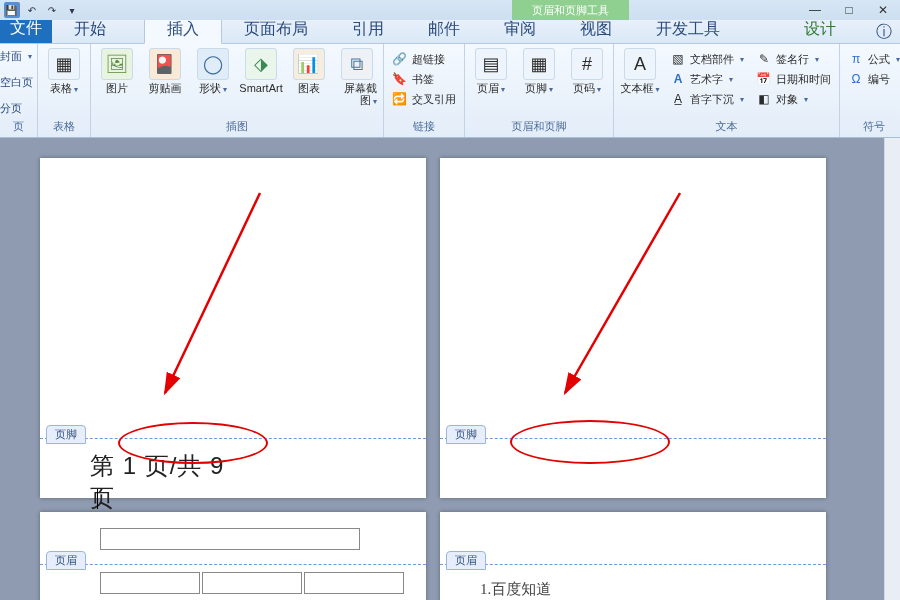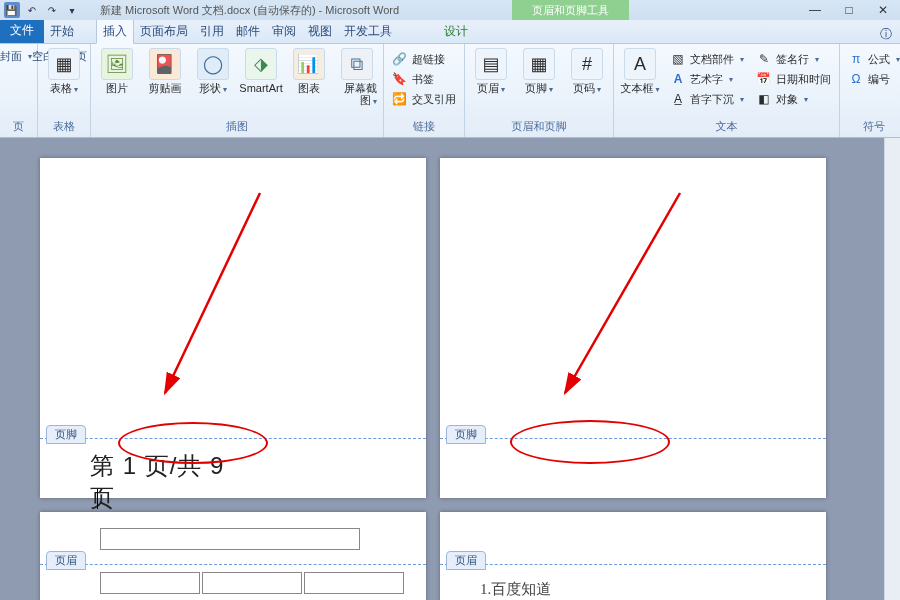--- a/index.html
+++ b/index.html
@@ -9,22 +9,22 @@
 .titlebar { height:20px; background:linear-gradient(#d7e6f5,#cddff0); display:flex; align-items:center; font-size:11px; color:#333; position:relative; }
 .titlebar .qat { display:flex; align-items:center; gap:4px; padding-left:4px; }
 .titlebar .qat .qat-btn { width:16px; height:16px; display:flex; align-items:center; justify-content:center; background:#5a8ed0; border-radius:2px; color:#fff; font-size:10px; }
 .titlebar .qat .qat-btn.undo, .titlebar .qat .qat-btn.redo { background:transparent; color:#335; }
 .titlebar .title { margin-left:20px; color:#555; }
 .titlebar .wincontrols { position:absolute; right:0; top:0; display:flex; }
 .titlebar .wincontrols div { width:34px; height:20px; display:flex; align-items:center; justify-content:center; color:#333; font-size:12px; }
 .ctx-tab { position:absolute; left:512px; top:0; height:20px; background:#8fcf8f; color:#fff; font-size:11px; padding:0 20px; display:flex; align-items:center; }
 
 
-.tabs { height:24px; background:linear-gradient(#e8f0fa,#dae8f7); display:flex; align-items:flex-end; font-size:12px; border-bottom:1px solid #b6c8de; }
-.tabs .tab { padding:4px 6px 3px; color:#2a4b7c; cursor:default; }
+.tabs { height:24px; background:linear-gradient(#e8f0fa,#dae8f7); display:flex; align-items:flex-end; font-size:16px; border-bottom:1px solid #b6c8de; }
+.tabs .tab { padding:4px 22px 3px; color:#2a4b7c; cursor:default; }
 .tabs .tab.file { background:#1f6fbf; color:#fff; border-radius:3px 3px 0 0; padding:4px 10px; margin-left:0; }
 .tabs .tab.active { background:#f4f9ff; border:1px solid #b6c8de; border-bottom:1px solid #f4f9ff; border-radius:3px 3px 0 0; margin-bottom:-1px;margin-left:16px; }
 .tabs .tab.ctx { color:#2f7a2f; margin-left:40px; }
 .tabs .help { margin-left:auto; padding-right:8px; color:#2a4b7c; }
 
 
 .ribbon { height:94px; background:linear-gradient(#f4f9ff,#e3edf8); border-bottom:1px solid #a9bfd6; display:flex; font-size:11px; color:#2b2b2b; }
 .group { border-right:1px solid #c2d3e6; display:flex; flex-direction:column; }
 .group .buttons { flex:1; display:flex; align-items:flex-start; padding:4px 6px; gap:8px; }
 .group .label { text-align:center; font-size:11px; color:#4a6b99; padding:2px 0 3px; }
@@ -34,21 +34,21 @@
 .g-pic .glyph{background:#e8f3e0;color:#5a8a3a;}
 .g-clip .glyph{background:#f9e9d6;color:#b07030;}
 .g-shape .glyph{background:#e0ecf7;color:#3a6ca0;}
 .g-smart .glyph{background:#eaf5ec;color:#3a8a50;}
 .g-chart .glyph{background:#f5eddf;color:#b0762a;}
 .g-scr .glyph{background:#eef2f6;color:#4a7aa0;}
 .smallstack { display:flex; flex-direction:column; gap:2px; padding-top:2px; }
 .smallbtn { display:flex; align-items:center; gap:4px; font-size:11px; padding:1px 2px; white-space:nowrap; }
 .smallbtn .sg { width:16px; height:16px; display:inline-flex; align-items:center; justify-content:center; font-size:12px; }
 .tri { font-size:8px; color:#4a6b99; margin-left:2px; }
-.leftgroup .buttons { flex-direction:row; gap:0; padding:4px 4px 0 0; }
+.leftgroup .buttons { flex-direction:column; gap:0; padding:4px 4px 0 0;justify-content:space-between; }
 .leftgroup .smallbtn { font-size:11px; color:#2a4b7c; padding:1px 0; }
 
 
 .docarea { position:absolute; top:138px; left:0; right:0; bottom:0; background:#8f9bb0; overflow:hidden; }
 .page { position:absolute; background:#fff; box-shadow:0 0 4px rgba(0,0,0,.35); }
 .p1 { left:40px; top:20px; width:386px; height:340px; }
 .p2 { left:440px; top:20px; width:386px; height:340px; }
 .p3 { left:40px; top:374px; width:386px; height:220px; }
 .p4 { left:440px; top:374px; width:386px; height:220px; }
 .footer-line { position:absolute; left:0; right:0; top:280px; border-top:1px dashed #6a9be0; }
@@ -73,21 +73,20 @@
 </head>
 <body>
 
 <div class="titlebar">
   <div class="qat">
     <div class="qat-btn">💾</div>
     <div class="qat-btn undo">↶</div>
     <div class="qat-btn redo">↷</div>
     <div class="qat-btn undo">▾</div>
   </div>
-  <div class="title">新建 Microsoft Word 文档.docx (自动保存的) - Microsoft Word</div>
   <div class="ctx-tab">页眉和页脚工具</div>
   <div class="wincontrols">
     <div>—</div>
     <div>□</div>
     <div>✕</div>
   </div>
 </div>
 
 <div class="tabs">
   <div class="tab file">文件</div>

